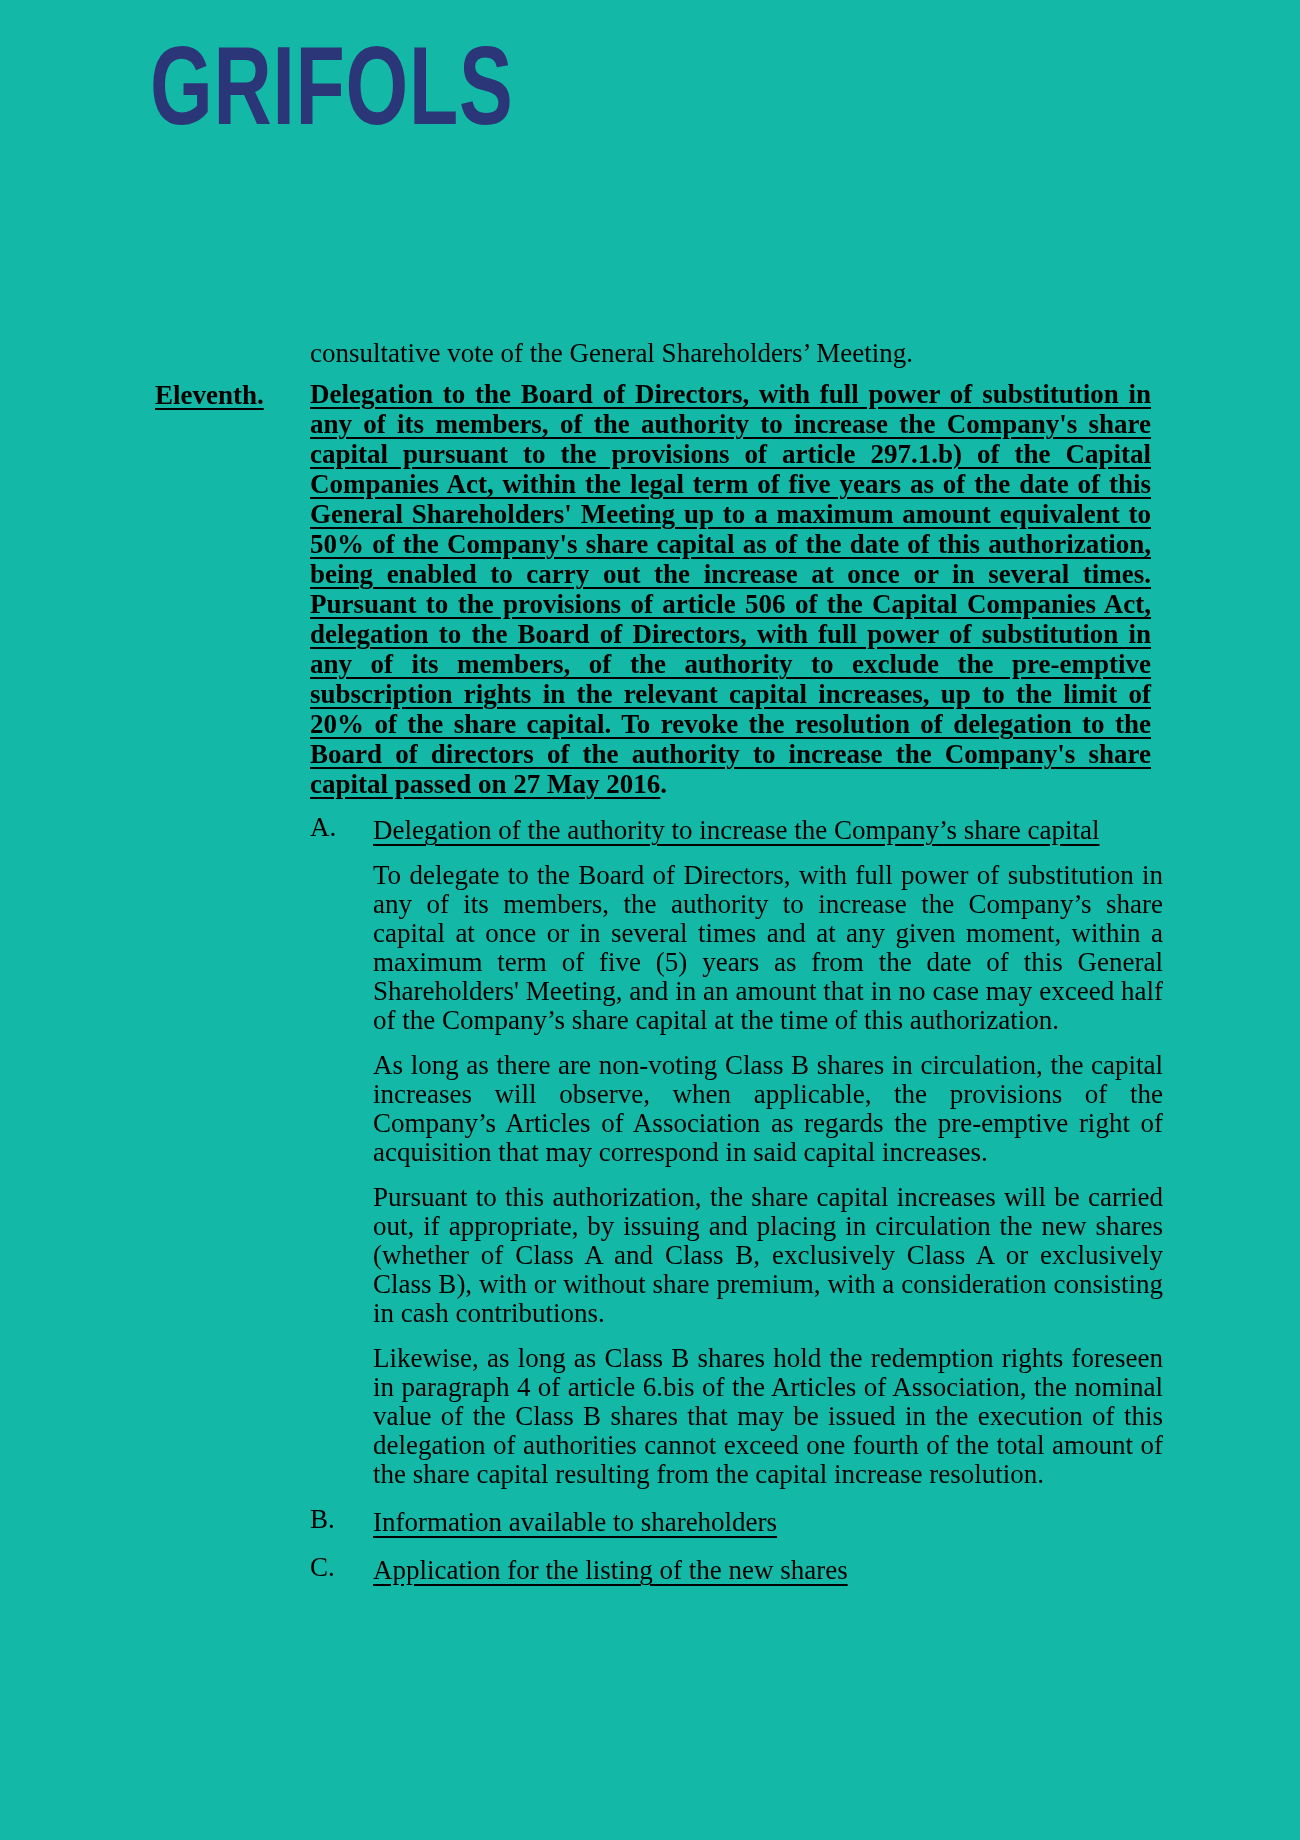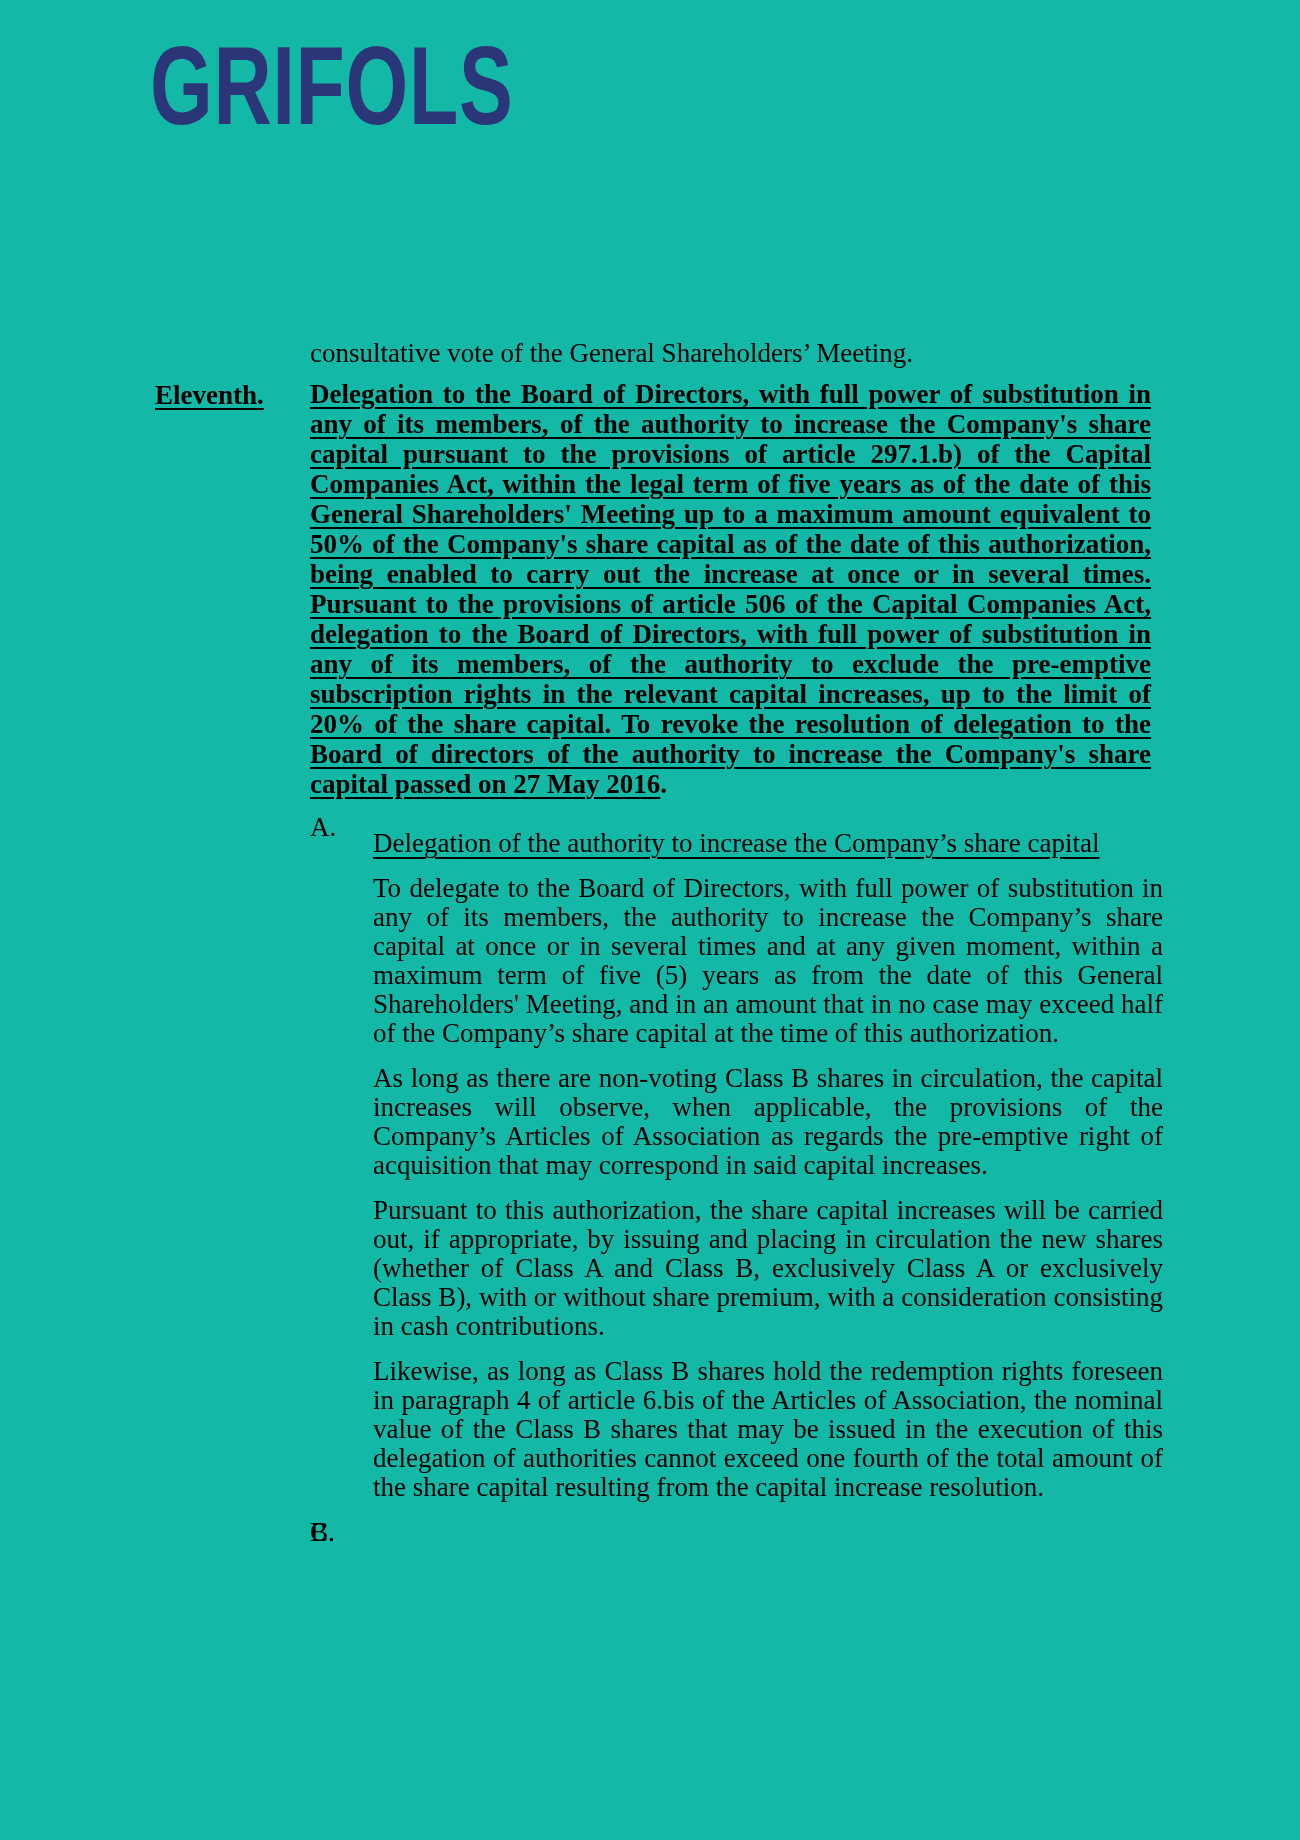--- a/index.html
+++ b/index.html
@@ -54,21 +54,21 @@
   }
   .hu {
     text-decoration: underline;
     text-decoration-thickness: 2px;
     text-underline-offset: 4px;
   }
   .sec-head { position: relative; margin: 0 0 16px 0; line-height: 29px; }
   .sec-letter { position: absolute; left: 0; top: 0; }
   .sec-title {
     display: inline-block;
-    margin: 16px 0 0 63px;
+    margin: 3px 0 0 63px;
     font-size: 27px;
     font-weight: normal;
     line-height: 29px;
     text-decoration: underline;
     text-decoration-thickness: 1.5px;
     text-underline-offset: 5px;
   }
   .sec-body { margin-left: 63px; }
   .sec-body p { margin: 0 0 16px 0; text-align: justify; }
   .sec-body em { font-style: italic; }
@@ -98,23 +98,25 @@
         <p>To delegate to the Board of Directors, with full power of substitution in any of its members, the authority to increase the Company’s share capital at once or in several times and at any given moment, within a maximum term of five (5) years as from the date of this General Shareholders' Meeting, and in an amount that in no case may exceed half of the Company’s share capital at the time of this authorization.</p>
         <p>As long as there are non-voting Class B shares in circulation, the capital increases will observe, when applicable, the provisions of the Company’s Articles of Association as regards the pre-emptive right of acquisition that may correspond in said capital increases.</p>
         <p>Pursuant to this authorization, the share capital increases will be carried out, if appropriate, by issuing and placing in circulation the new shares (whether of Class A and Class B, exclusively Class A or exclusively Class B), with or without share premium, with a consideration consisting in cash contributions.</p>
         <p>Likewise, as long as Class B shares hold the redemption rights foreseen in paragraph 4 of article 6.bis of the Articles of Association, the nominal value of the Class B shares that may be issued in the execution of this delegation of authorities cannot exceed one fourth of the total amount of the share capital resulting from the capital increase resolution.</p>
       </div>
     </section>
 
     <section>
       <div class="sec-head">
         <span class="sec-letter">B.</span>
+        <span class="sec-title">Information available to shareholders</span>
       </div>
     </section>
 
     <section>
       <div class="sec-head">
         <span class="sec-letter">C.</span>
+        <span class="sec-title">Application for the listing of the new shares</span>
       </div>
     </section>
 
   </div>
 </div>
 
 </body></html>

